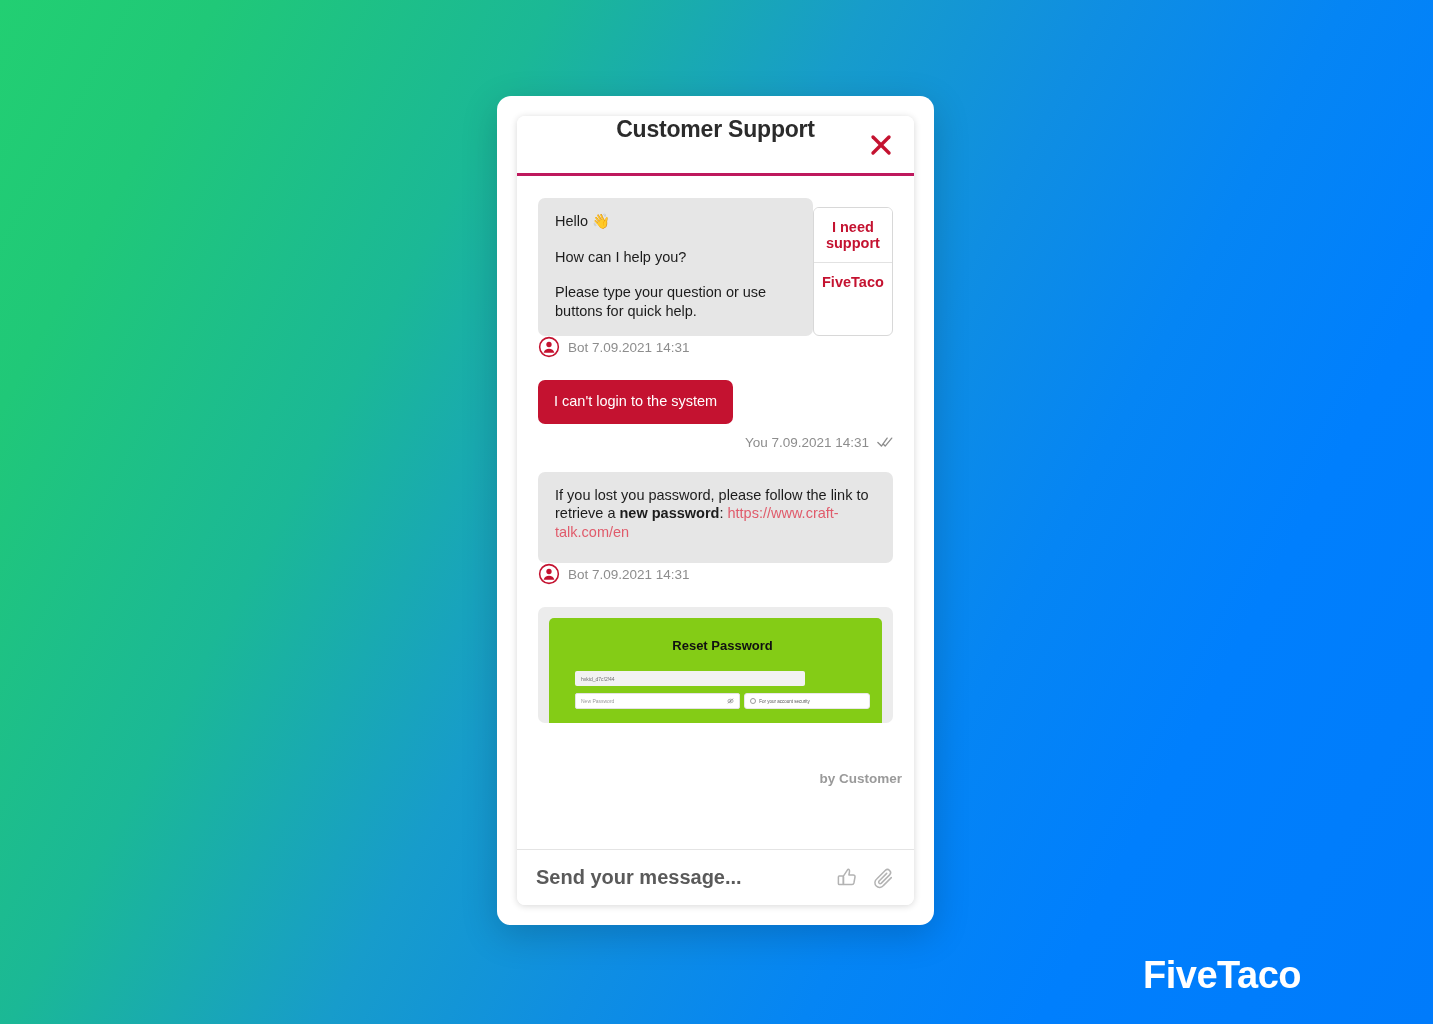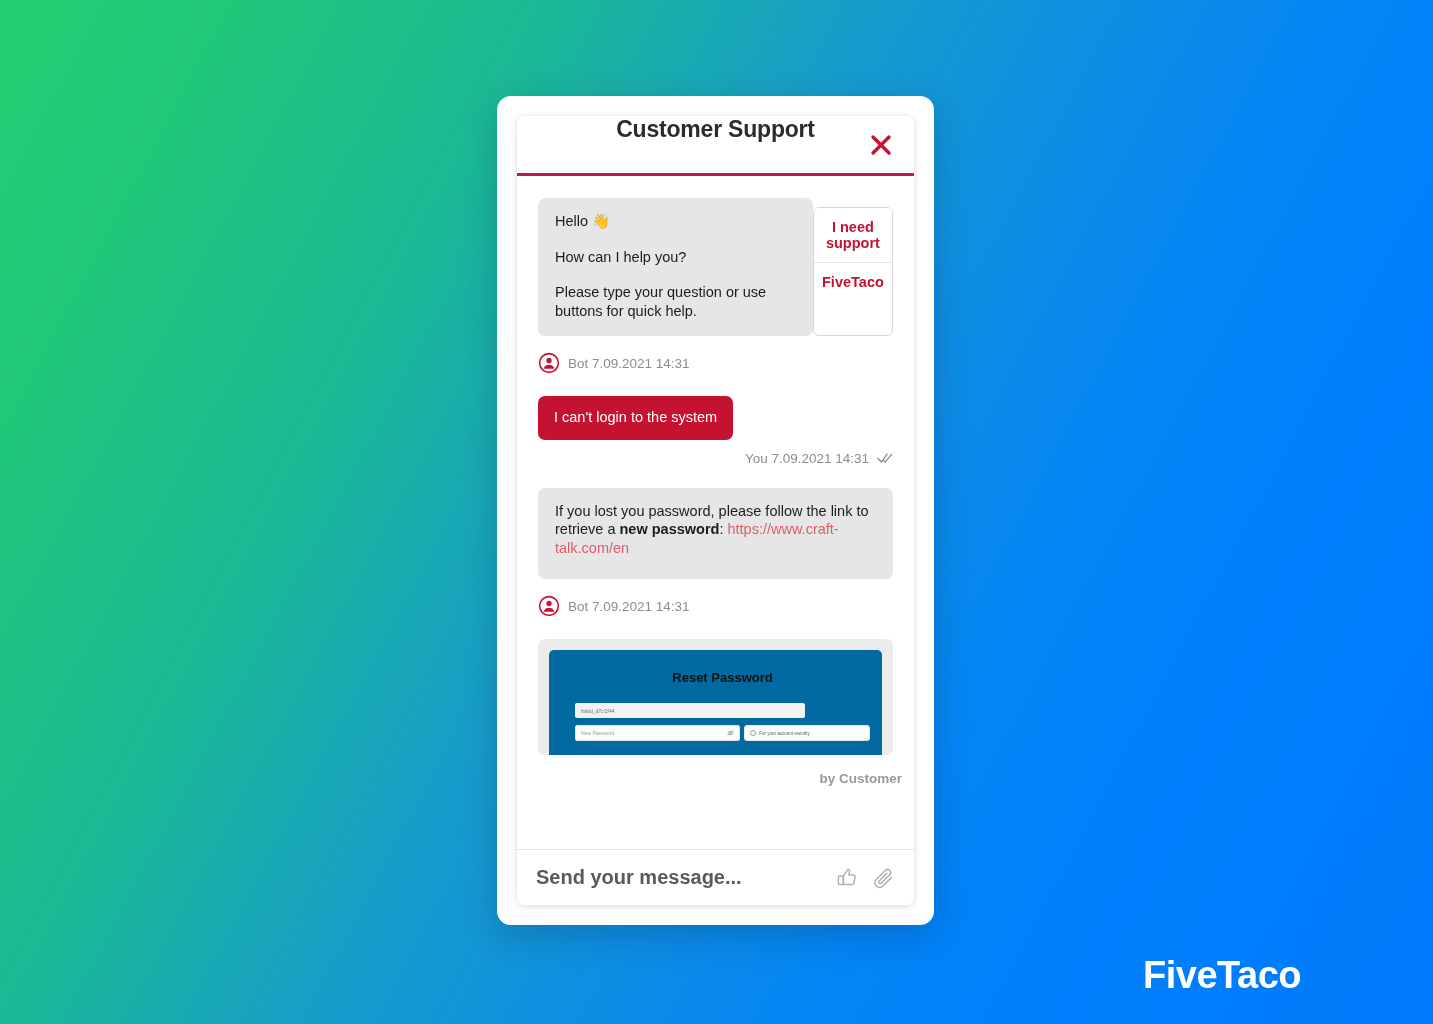--- a/index.html
+++ b/index.html
@@ -156,21 +156,20 @@
     cursor: pointer;
     font-family: "Liberation Sans", sans-serif;
   }
   .quick-reply:last-child { border-bottom: none; }
 
   
   .meta-row {
     display: flex;
     align-items: center;
     gap: 8px;
-    margin-top: 16px;
     margin-bottom: 22px;
   }
   .meta-row.out { justify-content: flex-end; margin-top: 11px; }
   .meta-text {
     font-size: 13.5px;
     color: #8d8d8d;
   }
   .avatar {
     width: 22px;
     height: 22px;
@@ -180,21 +179,21 @@
   
   .preview-card {
     margin-top: 0;
     background: #ececec;
     border-radius: 7px;
     padding: 11px 11px 0 11px;
     height: 116px;
     overflow: hidden;
   }
   .preview-inner {
-    background: #0369a1;
+    background: #84cc16;
     border-radius: 5px 5px 0 0;
     height: 100%;
     padding: 20px 12px 0 26px;
     overflow: hidden;
   }
   .preview-title {
     text-align: center;
     font-size: 13px;
     font-weight: 700;
     color: #111;

